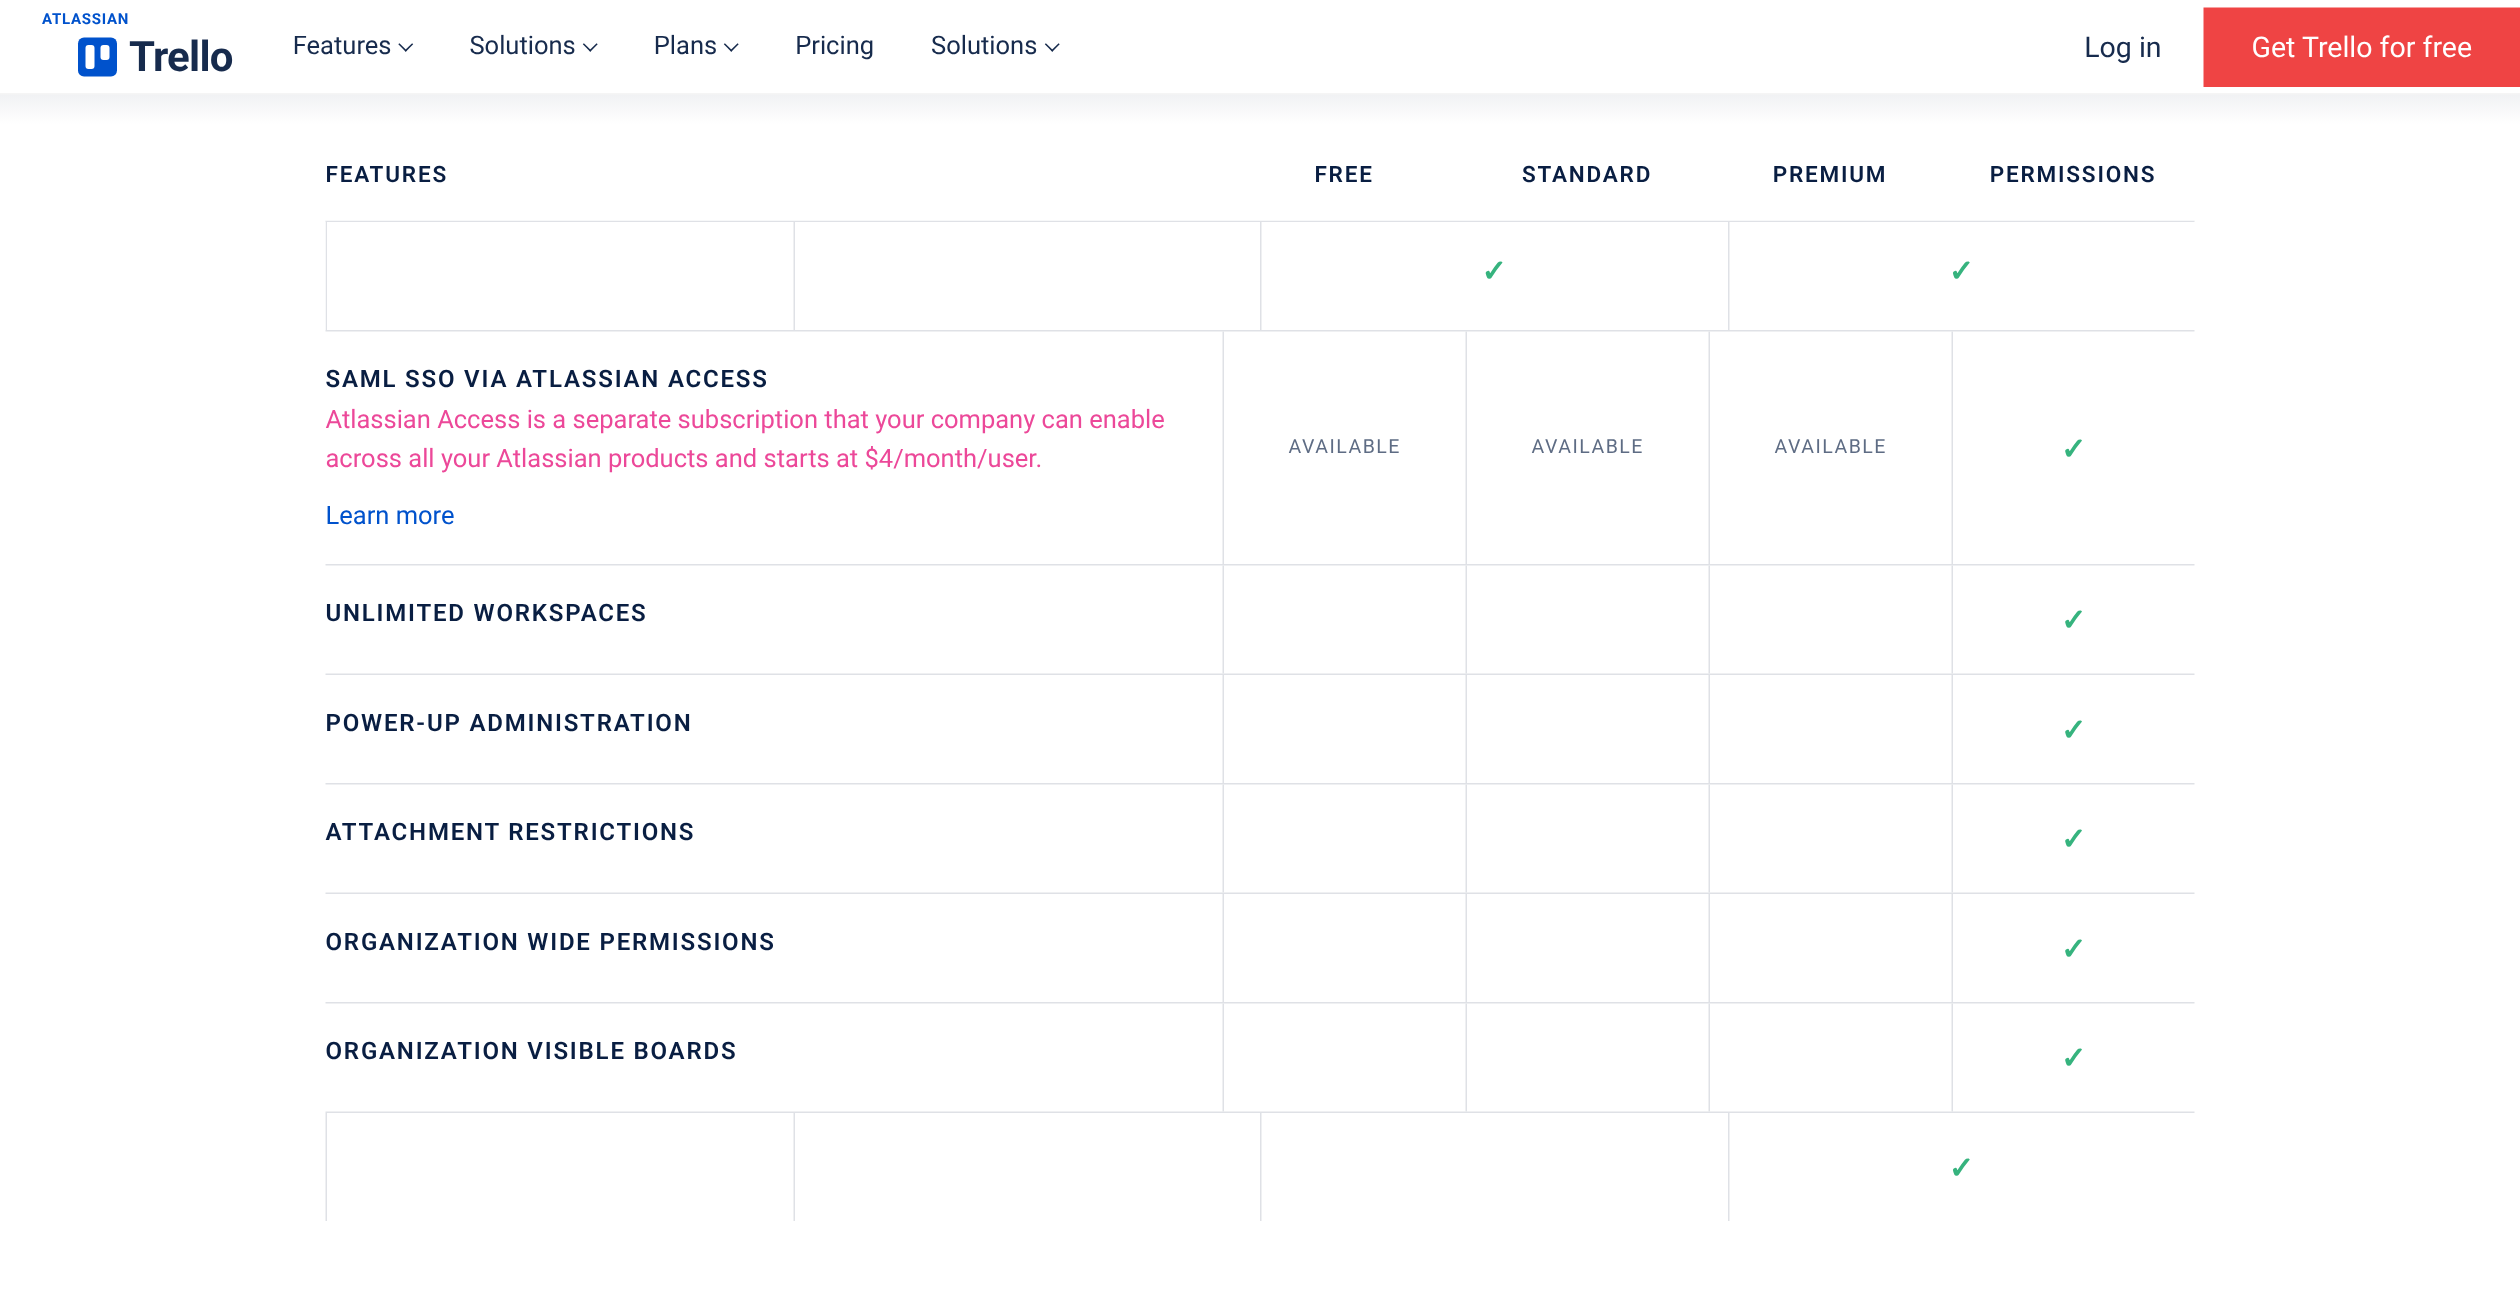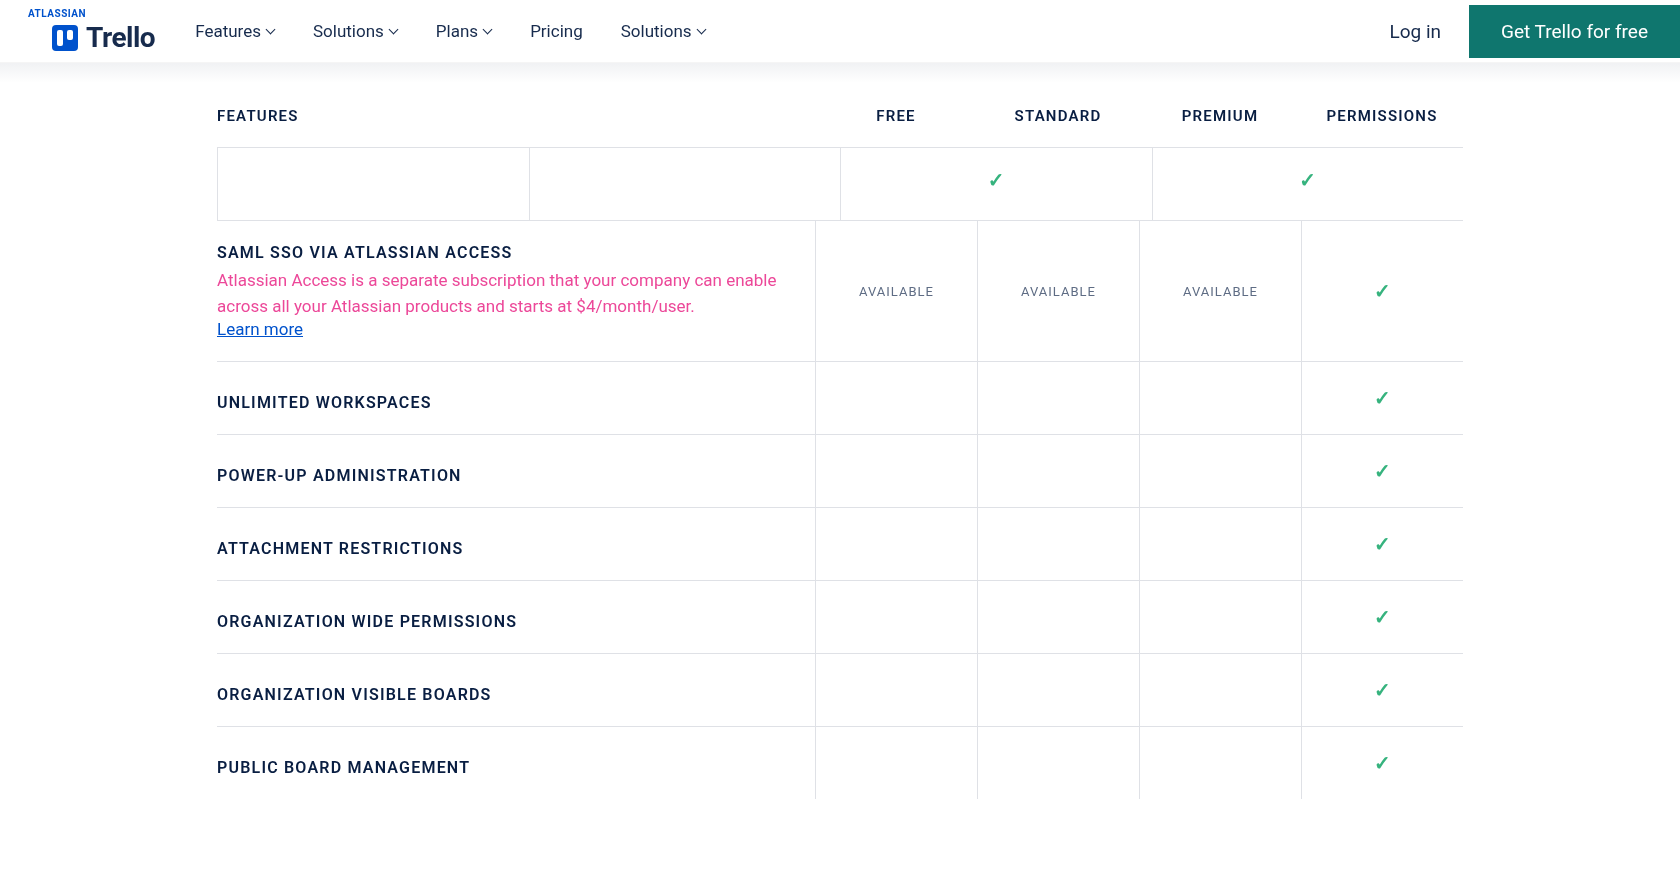--- a/index.html
+++ b/index.html
@@ -12,32 +12,32 @@
 .logo .board::before,.logo .board::after{content:"";position:absolute;background:#fff;border-radius:2px;top:5px;width:6px;}
 .logo .board::before{left:5px;height:16px;}
 .logo .board::after{right:5px;height:10px;}
 .logo .name{font-size:28px;font-weight:700;color:#172b4d;letter-spacing:-0.5px;}
 .navlinks{display:flex;gap:38px;}
 .navlink{font-size:17px;color:#172b4d;cursor:pointer;display:flex;align-items:center;gap:4px;}
 .chev{width:10px;height:10px;display:inline-block;position:relative;}
 .chev::after{content:"";position:absolute;top:0;left:2px;width:6px;height:6px;border-right:1.5px solid #172b4d;border-bottom:1.5px solid #172b4d;transform:rotate(45deg);}
 .spacer{flex:1;}
 .login{font-size:19px;color:#172b4d;cursor:pointer;padding:0 28px;}
-.cta{background:#0f766e;color:#fff;font-size:19px;padding:0 32px;height:53px;display:flex;align-items:center;cursor:pointer;}
+.cta{background:#ef4444;color:#fff;font-size:19px;padding:0 32px;height:53px;display:flex;align-items:center;cursor:pointer;}
 .sheet{max-width:1246px;margin:0 auto;padding:0;}
 .headerrow{display:flex;height:64px;align-items:center;position:sticky;top:63px;background:#fff;}
 .headerrow .fcol{flex:0 0 598px;padding-left:0;}
 .headerrow .pcol{flex:1;text-align:center;}
 .headerrow span{font-size:15px;font-weight:600;letter-spacing:1.2px;color:#091e42;}
-.row{display:flex;border-top:1px solid #dfe1e6;min-height:73px;align-items:flex-end;}
+.row{display:flex;border-top:1px solid #dfe1e6;min-height:73px;align-items:flex-start;}
 .row .fcol{flex:0 0 598px;padding:22px 20px 22px 0;}
 .row .pcol{flex:1;text-align:center;border-left:1px solid #dfe1e6;align-self:stretch;display:flex;align-items:center;justify-content:center;}
 .ftitle{font-size:16px;font-weight:600;letter-spacing:1.2px;color:#091e42;}
 .fdesc{font-size:17px;color:#ec4899;margin-top:6px;line-height:1.5;}
-.flink{font-size:17px;color:#0052cc;text-decoration:underline;display:inline-block;margin-top:0;cursor:pointer;}
+.flink{font-size:17px;color:#0052cc;display:inline-block;margin-top:15px;cursor:pointer;}
 .avail{font-size:13px;font-weight:400;letter-spacing:1px;color:#5e6c84;}
 .check{color:#36b37e;font-size:20px;font-weight:700;}
 .cut{height:35px;overflow:hidden;display:flex;align-items:flex-end;}
 .cut .fcol,.cut .pcol{padding-top:0;padding-bottom:8px;}
 .shadow{height:20px;background:linear-gradient(to bottom,rgba(9,30,66,0.06),transparent);}
 </style>
 </head>
 <body>
 
 <div class="topnav">
@@ -160,23 +160,20 @@
           <div class="ftitle">ORGANIZATION VISIBLE BOARDS</div>
         </div>
         <div class="pcol"></div>
         <div class="pcol"></div>
         <div class="pcol"></div>
         <div class="pcol">
           <span class="check">✓</span>
         </div>
       </div>
       <div class="row">
-        <div class="fcol">
-          <div class="ftitle">PUBLIC BOARD MANAGEMENT</div>
-        </div>
         <div class="pcol"></div>
         <div class="pcol"></div>
         <div class="pcol"></div>
         <div class="pcol">
           <span class="check">✓</span>
         </div>
       </div>
     </div>
 </div>
 

